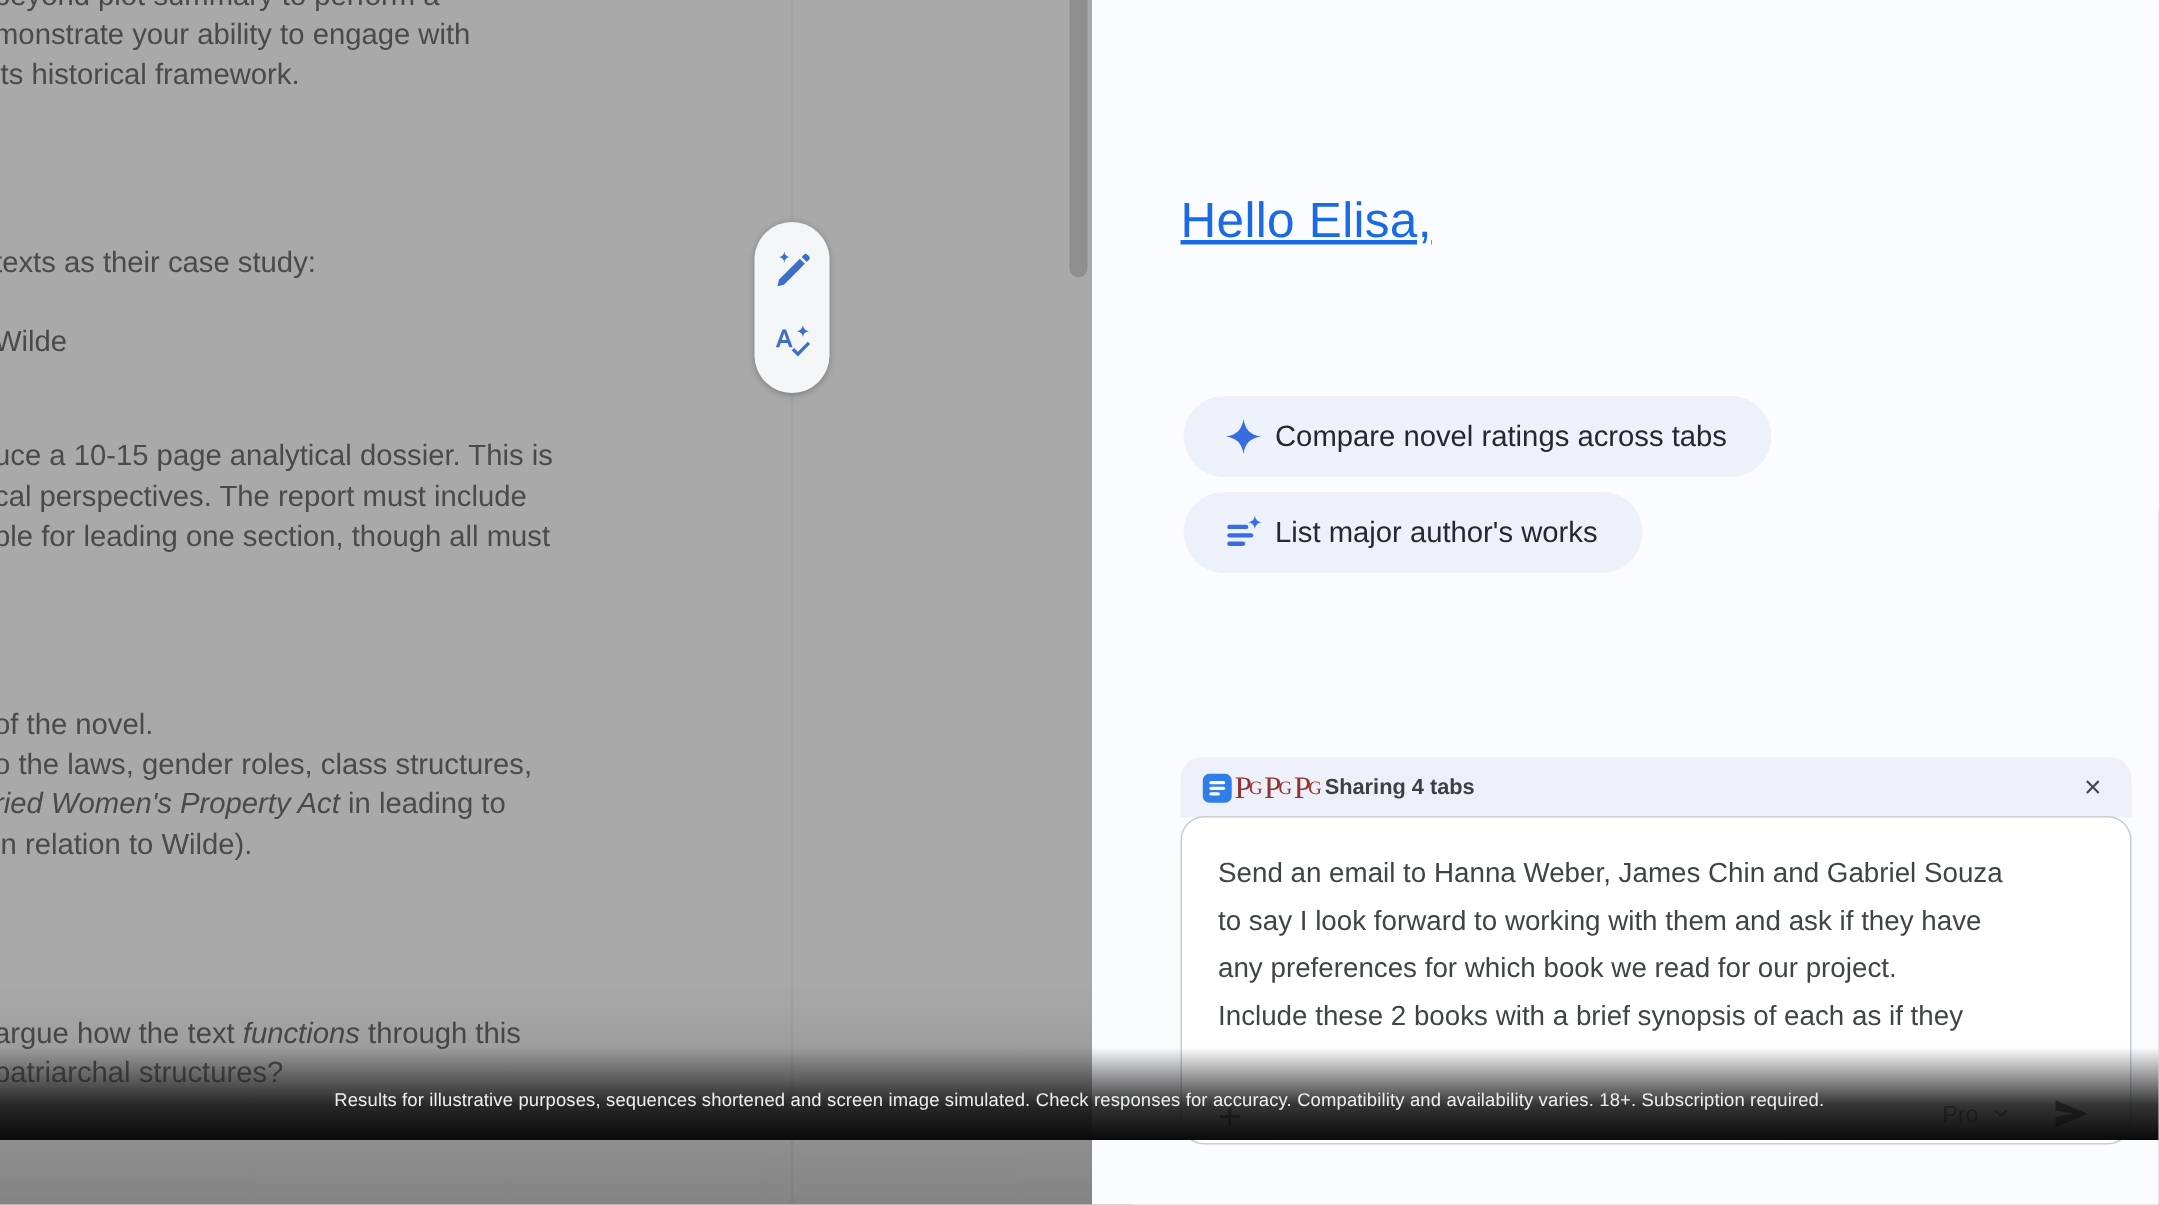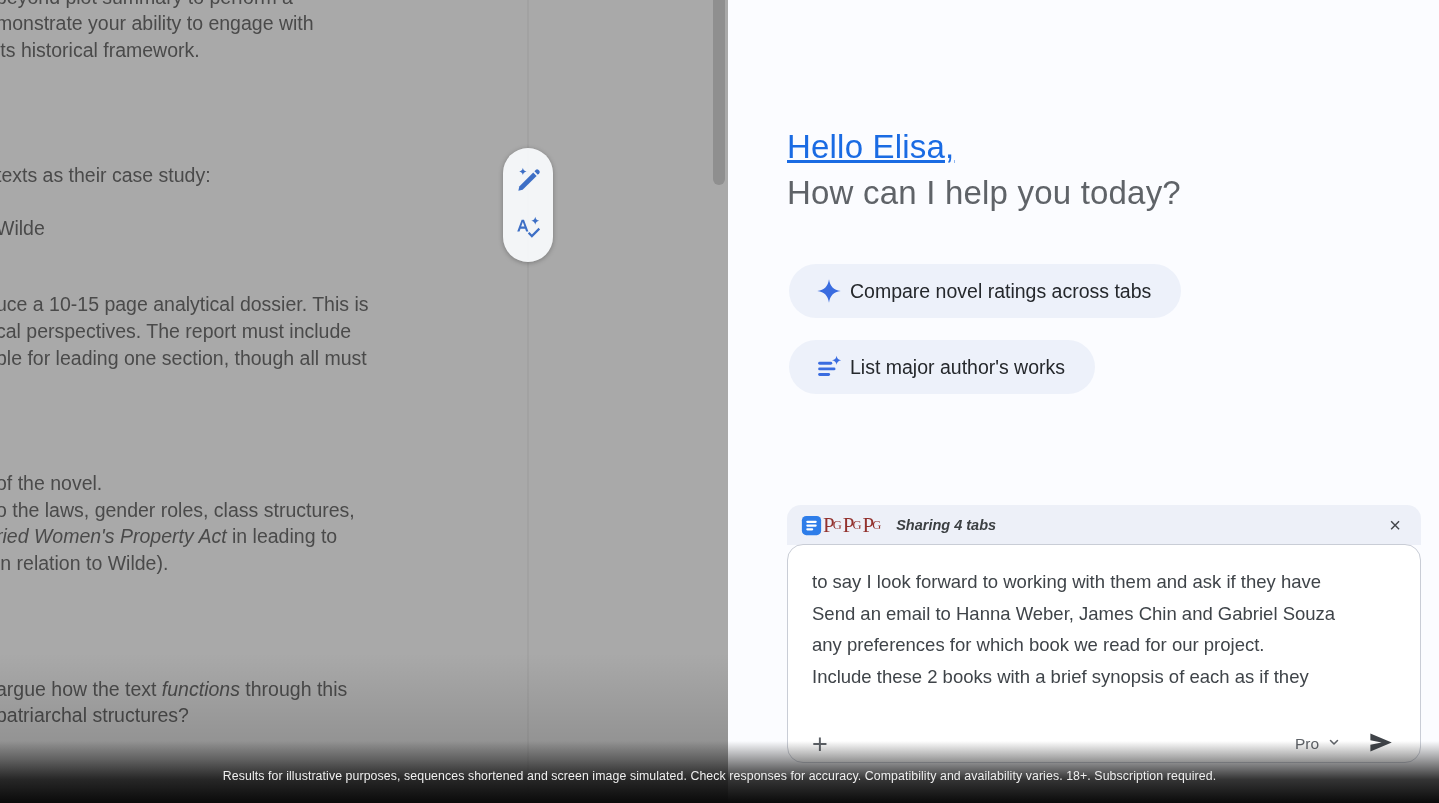--- a/index.html
+++ b/index.html
@@ -23,42 +23,42 @@
     display:flex;align-items:center;justify-content:center;}
   
   .right-panel{position:absolute;left:728px;top:0;width:711px;height:803px;background:#fbfcff;}
   .greeting{position:absolute;left:59px;top:124px;font-size:33px;line-height:46px;font-weight:500;letter-spacing:.2px;}
   .greet-1{color:#1a6be3;text-decoration:underline;}
   .greet-2{color:#5f6368;}
   .chip{position:absolute;left:61px;display:inline-flex;align-items:center;gap:8px;height:54px;
     padding:0 30px 0 26px;border:none;border-radius:27px;background:#edf1fa;cursor:pointer;font-family:inherit;}
   .chip-icon{display:flex;width:27px;height:27px;align-items:center;justify-content:center;}
   .chip-label{font-size:19.5px;color:#25282c;white-space:nowrap;}
-  .chip1{top:264px;} .chip2{top:340px;} .chip3{top:415px;}
+  .chip1{top:264px;} .chip2{top:328px;} .chip3{top:415px;}
   
   .share-header{position:absolute;left:59px;top:505px;width:634px;height:40px;box-sizing:border-box;
     background:#edf0f8;border-radius:14px 14px 0 0;display:flex;align-items:center;padding:0 18px 0 14px;}
   .share-favicons{display:flex;align-items:center;}
   .favicon{display:inline-flex;align-items:center;}
   .pg{font-family:"Liberation Serif",serif;color:#93322e;font-size:21px;line-height:21px;margin-left:1px;white-space:nowrap;}
   .pg-g{font-size:12.5px;margin-left:-2px;vertical-align:-4px;}
-  .share-label{margin-left:15px;font-size:14.5px;font-weight:700;color:#3c4043;font-style:italic;}
+  .share-label{margin-left:2px;font-size:14.5px;font-weight:700;color:#3c4043;}
   .share-close{margin-left:auto;background:none;border:none;font-size:20px;color:#44474c;cursor:pointer;padding:0 2px;line-height:1;}
   .input-card{position:absolute;left:59px;top:544px;width:634px;height:219px;box-sizing:border-box;
     background:#fff;border:1px solid #c9cdd6;border-radius:16px;}
   .prompt-lines{position:absolute;left:24px;top:21px;right:18px;font-size:18.5px;line-height:31.6px;color:#3f4449;cursor:text;}
   .prompt-line{white-space:nowrap;}
   .input-row{position:absolute;left:24px;right:26px;top:184px;height:30px;display:flex;align-items:center;}
   .add-btn{font-size:27px;color:#5c6066;background:none;border:none;padding:0;cursor:pointer;line-height:1;}
   .row-right{margin-left:auto;display:flex;align-items:center;gap:26px;}
   .model-selector{display:flex;align-items:center;gap:8px;background:none;border:none;cursor:pointer;
     font-size:15.5px;color:#5f6368;font-family:inherit;padding:0;}
   .send-btn{background:none;border:none;padding:0;cursor:pointer;display:flex;}
   
-  .footer-bar{position:absolute;left:0;top:741px;width:1439px;height:62px;
+  .footer-bar{position:absolute;left:0;top:698px;width:1439px;height:62px;
     background:linear-gradient(180deg,rgba(45,45,45,0) 0%,rgba(40,40,40,.45) 30%,rgba(25,25,25,.88) 62%,rgba(10,10,10,1) 100%);}
   .footer-text{position:absolute;left:0;right:0;top:28px;text-align:center;font-size:12.3px;color:#efefef;letter-spacing:.1px;}
 </style>
 </head>
 <body>
 
 <div class="left-pane">
   <div class="doc-line" style="top:-16px"><span>beyond plot summary to perform a</span><i></i><span></span></div>
   <div class="doc-line" style="top:10px"><span>monstrate your ability to engage with</span><i></i><span></span></div>
   <div class="doc-line" style="top:37px"><span>its historical framework.</span><i></i><span></span></div>
@@ -95,21 +95,20 @@
         <path d="M18 2.5 C18.35 4.6 19.4 5.65 21.5 6 C19.4 6.35 18.35 7.4 18 9.5 C17.65 7.4 16.6 6.35 14.5 6 C16.6 5.65 17.65 4.6 18 2.5 Z"></path>
       </svg>
     </span>
   </button>
 </div>
 
 <div class="right-panel">
 
   <div class="greeting">
     <div class="greet-1">Hello Elisa,</div>
-    <div class="greet-2">How can I help you today?</div>
   </div>
 
   <button class="chip chip1">
     <span class="chip-icon">
       <svg viewBox="0 0 24 24" width="26" height="26">
         <path d="M12 1.2 C13 7.8 16.2 11 22.8 12 C16.2 13 13 16.2 12 22.8 C11 16.2 7.8 13 1.2 12 C7.8 11 11 7.8 12 1.2 Z" fill="#3a6ce0"></path>
       </svg>
     </span>
     <span class="chip-label">Compare novel ratings across tabs</span>
   </button>
@@ -149,22 +148,22 @@
           <span class="pg-p">P</span>
           <span class="pg-g">G</span>
         </span>
     </span>
     <span class="share-label">Sharing 4 tabs</span>
     <button class="share-close">×</button>
   </div>
 
   <div class="input-card">
     <div class="prompt-lines">
+      <div class="prompt-line">Send an email to Hanna Weber, James Chin and Gabriel Souza</div>
       <div class="prompt-line">to say I look forward to working with them and ask if they have</div>
-      <div class="prompt-line">Send an email to Hanna Weber, James Chin and Gabriel Souza</div>
       <div class="prompt-line">any preferences for which book we read for our project.</div>
       <div class="prompt-line">Include these 2 books with a brief synopsis of each as if they</div>
     </div>
     <div class="input-row">
       <button class="add-btn">+</button>
       <span class="row-right">
         <button class="model-selector">
           <span>Pro</span>
           <span>
             <svg width="14" height="14" viewBox="0 0 24 24" fill="none" stroke="#5f6368" stroke-width="2.6" stroke-linecap="round" stroke-linejoin="round">

